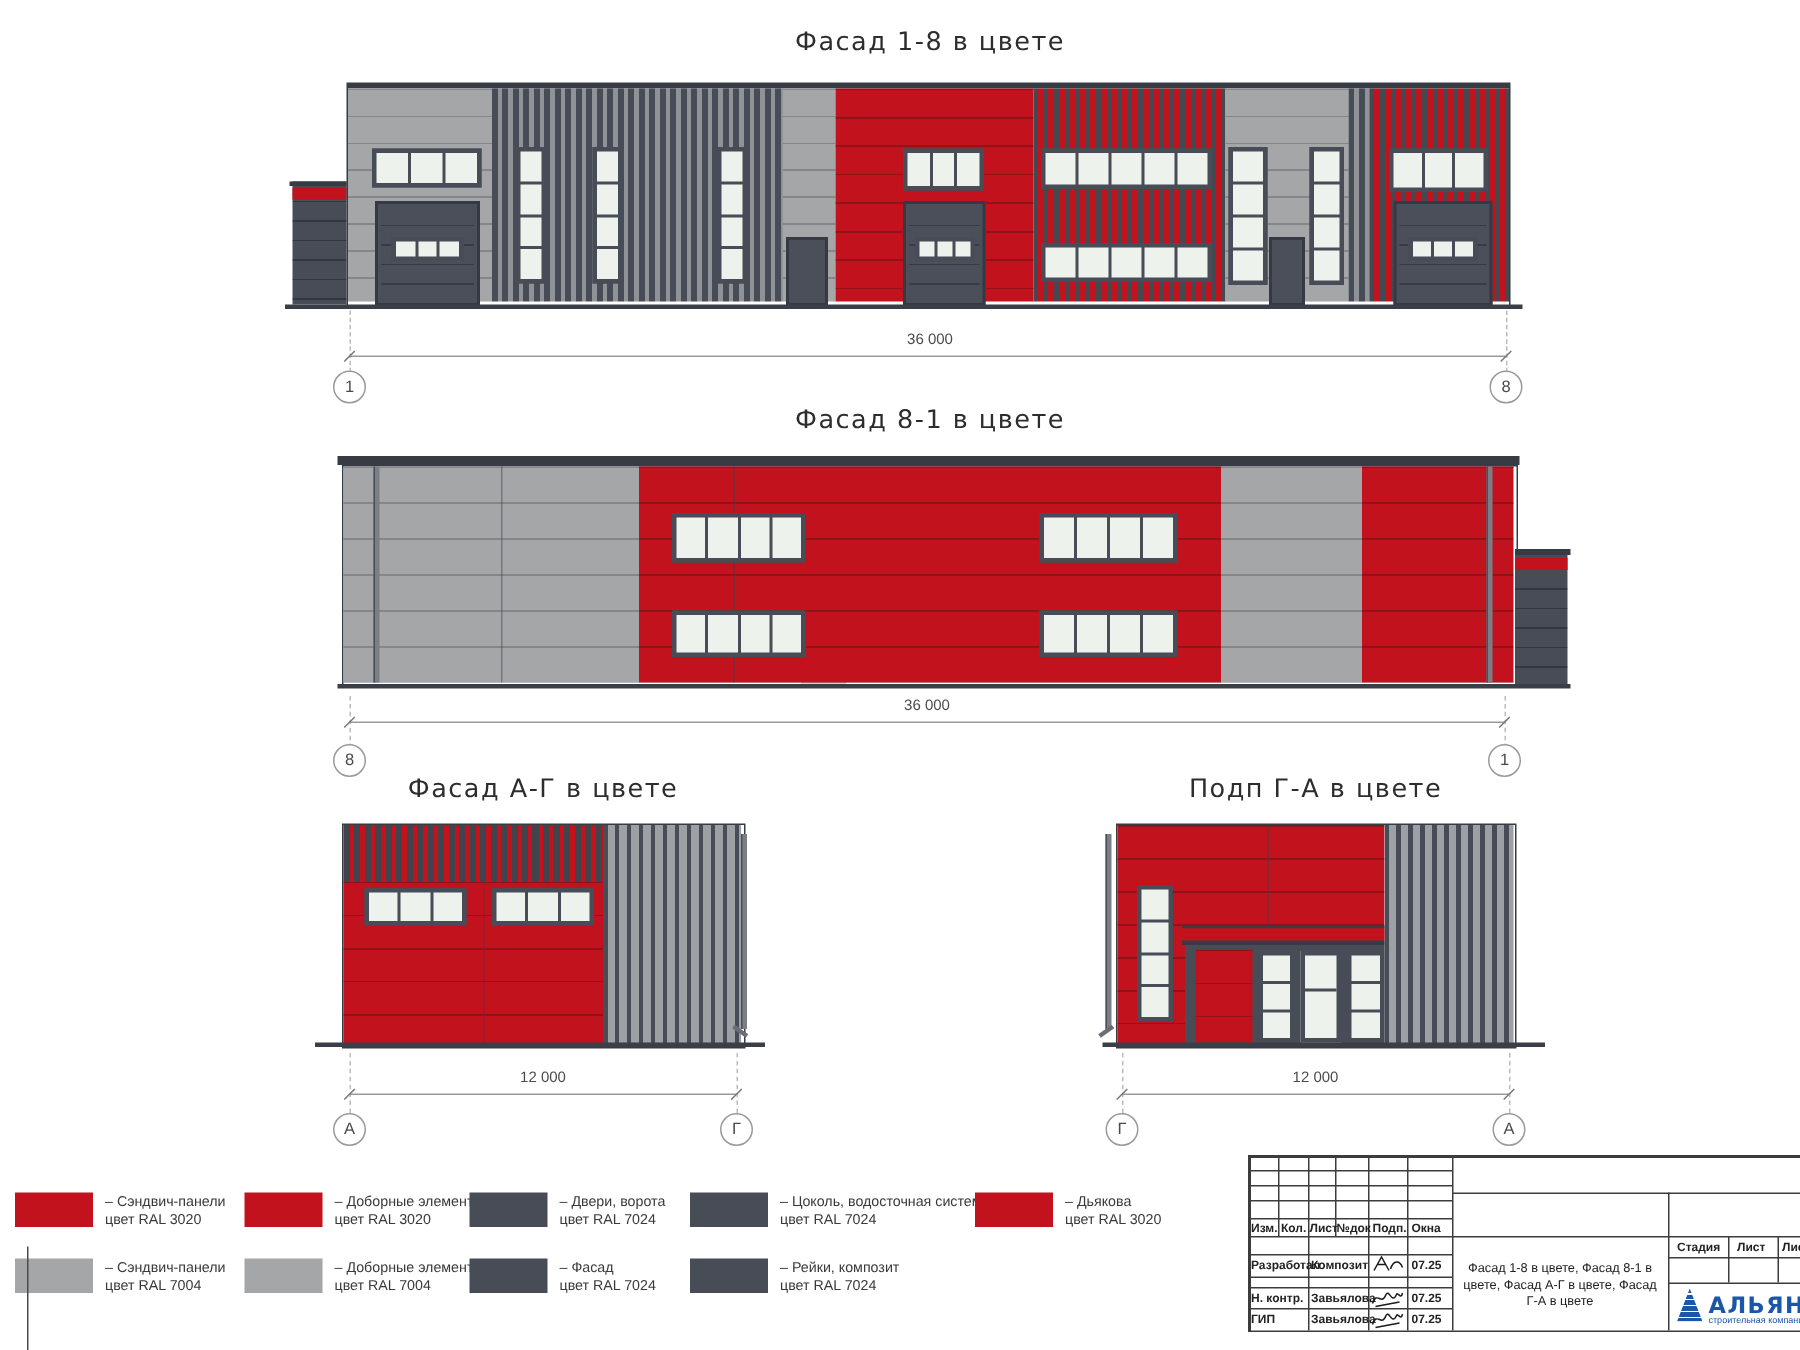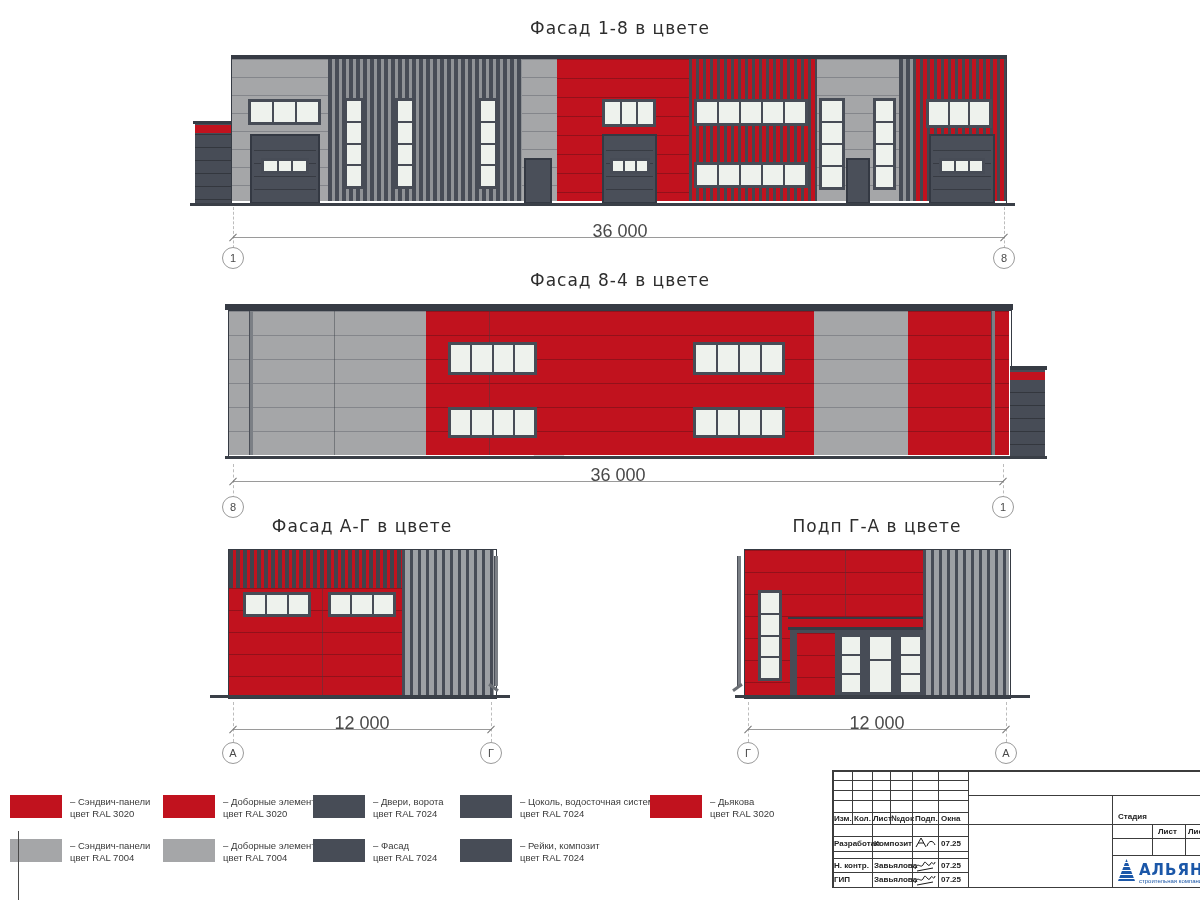--- a/index.html
+++ b/index.html
@@ -31,21 +31,21 @@
   .garage{position:absolute;background:#4a4f59;border:2px solid #343943;box-sizing:border-box;}
   .garage-seams{position:absolute;inset:2px;background:repeating-linear-gradient(180deg,transparent 0 12px,rgba(0,0,0,.25) 12px 13px);}
   .door{position:absolute;background:#4a4f59;border:2px solid #343943;box-sizing:border-box;}
   .door-glass{position:absolute;background:#eef2ed;border:3px solid #474c56;box-sizing:border-box;}
   .door-rail{position:absolute;left:0;right:0;height:2px;background:#474c56;}
 
   
   .dim-line{position:absolute;height:0;border-top:1px solid #9a9a9a;}
   .tick{position:absolute;width:10px;height:1px;background:#777;transform:rotate(-45deg);top:-1px;}
   .ext{position:absolute;width:0;border-left:1px dashed #bcbcbc;}
-  .dim-label{position:absolute;transform:translateX(-50%);font-size:18px;color:#4a4a4a;}
+  .dim-label{position:absolute;transform:translateX(-50%);font-size:10px;color:#4a4a4a;}
   .axis-bubble{position:absolute;width:22px;height:22px;border:1px solid #9a9a9a;border-radius:50%;
                background:#fff;display:flex;align-items:center;justify-content:center;
                font-size:11px;color:#4a4a4a;box-sizing:border-box;}
 
   
   .legend-item{position:absolute;display:flex;gap:8px;}
   .swatch{width:52px;height:23px;flex:0 0 auto;}
   .legend-text{font-size:9.5px;line-height:11.5px;color:#3a3a3a;padding-top:1px;white-space:nowrap;}
 
   
@@ -188,21 +188,21 @@
   <div class="ext" style="left:233px;top:207px;height:46px;"></div>
   <div class="ext" style="left:1004px;top:207px;height:46px;"></div>
   <div class="dim-line" style="left:233px;top:237px;width:771px;">
     <span class="tick" style="left:-5px;"></span>
     <span class="tick" style="right:-5px;"></span>
   </div>
   <div class="dim-label" style="left:620px;top:221px;">36 000</div>
   <div class="axis-bubble" style="left:222px;top:247px;">1</div>
   <div class="axis-bubble" style="left:993px;top:247px;">8</div>
 
-  <div class="facade-title" style="left:620px;top:270px;">Фасад 8-4 в цвете</div>
+  <div class="facade-title" style="left:620px;top:270px;">Фасад 8-1 в цвете</div>
 
   <div class="abs" style="left:225px;top:300px;width:822px;height:162px;">
     <div class="cap" style="left:0;top:4px;width:788px;height:6px;"></div>
     <div class="abs" style="left:3px;top:10px;width:782px;height:146px;border:1px solid #363b44;">
       <div class="abs gray-panels-24" style="left:0;top:0;width:197px;height:144px;"></div>
       <div class="abs red-panels-24" style="left:197px;top:0;width:388px;height:144px;"></div>
       <div class="abs gray-panels-24" style="left:585px;top:0;width:94px;height:144px;"></div>
       <div class="abs red-panels-24" style="left:679px;top:0;width:101px;height:144px;"></div>
       <div class="vseam" style="left:105px;top:0;height:144px;"></div>
       <div class="vseam" style="left:260px;top:0;height:144px;"></div>
@@ -447,22 +447,23 @@
     </svg>
     <div class="tb-text" style="left:109px;top:91px;">07.25</div>
 
     <div class="tb-text" style="left:2px;top:105px;">ГИП</div>
     <div class="tb-text" style="left:42px;top:105px;">Завьялова</div>
     <svg class="abs" style="left:82px;top:103px;" width="22" height="13" viewBox="0 0 22 13">
       <path d="M1,10 C4,1 7,12 10,4 C12,0 14,11 17,4 C18,2 20,8 21,3 M3,12 L19,9" stroke="#1a1a1a" stroke-width="1" fill="none"></path>
     </svg>
     <div class="tb-text" style="left:109px;top:105px;">07.25</div>
 
-
-    <div class="tb-text" style="left:286px;top:42px;text-align:right;">Стадия</div>
+    <div class="tb-desc">Фасад 1-8 в цвете, Фасад 8-1 в цвете, Фасад А-Г в цвете, Фасад Г-А в цвете</div>
+
+    <div class="tb-text" style="left:286px;top:57px;text-align:right;">Стадия</div>
     <div class="tb-text" style="left:326px;top:57px;">Лист</div>
     <div class="tb-text" style="left:356px;top:57px;">Листов</div>
 
     <div class="logo-tri" style="left:286px;top:89px;"></div>
     <div class="logo-name" style="left:307px;top:91px;">АЛЬЯНС</div>
     <div class="logo-tag" style="left:307px;top:108px;">строительная компания</div>
   </div>
 
 </div>
 

